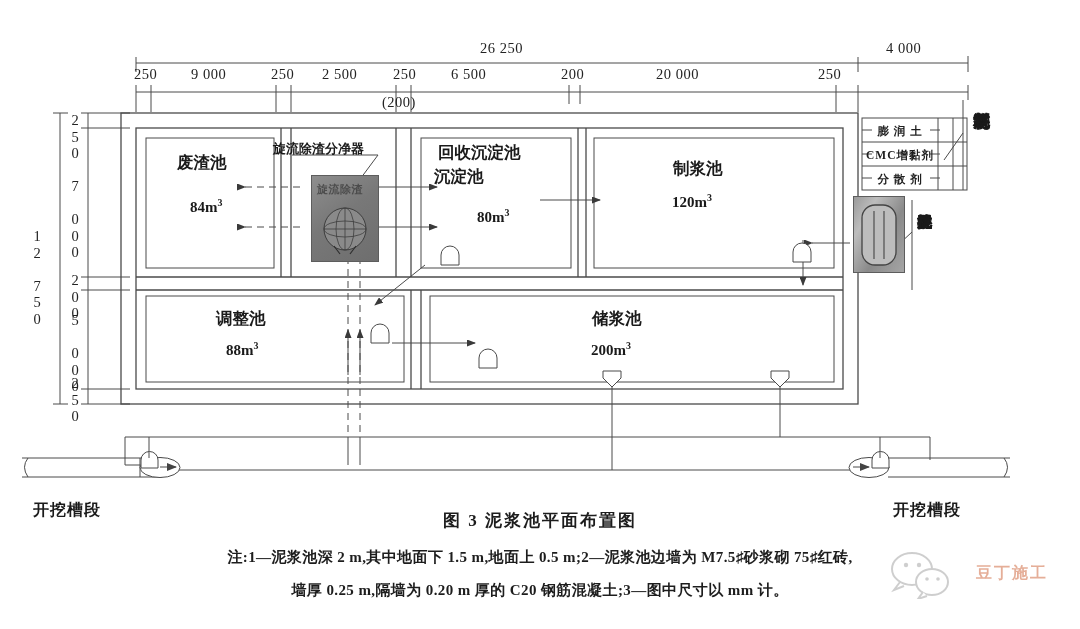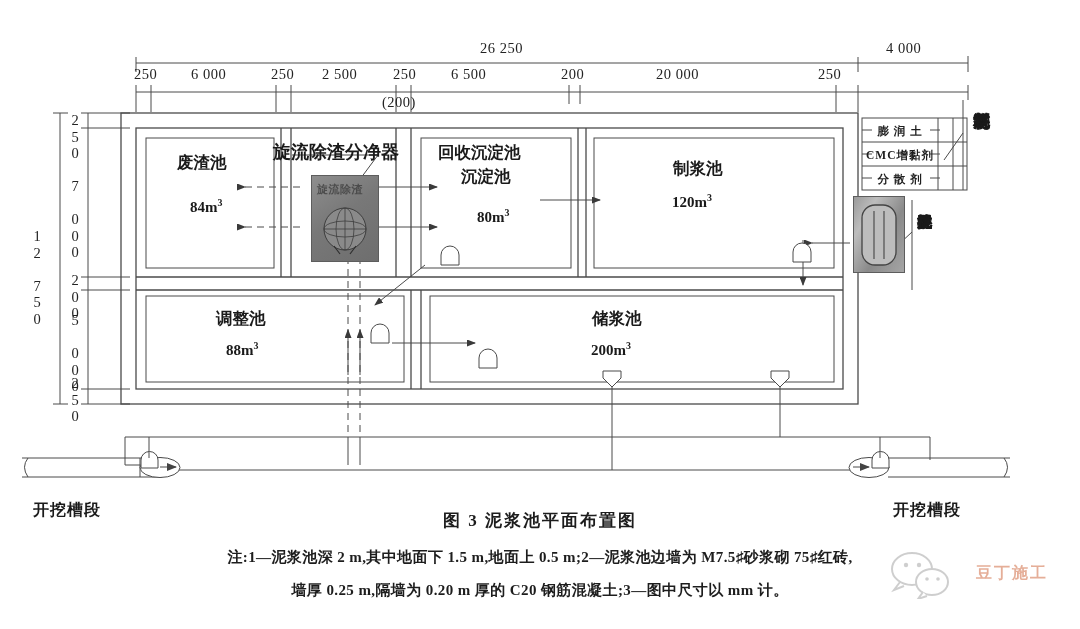--- a/index.html
+++ b/index.html
@@ -197,21 +197,21 @@
       <line x1="880" y1="437" x2="880" y2="458"></line>
       <line x1="853" y1="467" x2="869" y2="467" marker-end="url(#arwThin)"></line>
 
     </g>
   </svg>
 
   <div class="abs dimtxt" style="left:480px;top:40px;">26 250</div>
   <div class="abs dimtxt" style="left:886px;top:40px;">4 000</div>
 
   <div class="abs dimtxt" style="left:134px;top:66px;">250</div>
-  <div class="abs dimtxt" style="left:191px;top:66px;">6 000</div>
+  <div class="abs dimtxt" style="left:191px;top:66px;">9 000</div>
   <div class="abs dimtxt" style="left:271px;top:66px;">250</div>
   <div class="abs dimtxt" style="left:322px;top:66px;">2 500</div>
   <div class="abs dimtxt" style="left:393px;top:66px;">250</div>
   <div class="abs dimtxt" style="left:451px;top:66px;">6 500</div>
   <div class="abs dimtxt" style="left:561px;top:66px;">200</div>
   <div class="abs dimtxt" style="left:656px;top:66px;">20 000</div>
   <div class="abs dimtxt" style="left:818px;top:66px;">250</div>
   <div class="abs dimtxt" style="left:382px;top:94px;">(200)</div>
 
   <div class="abs dimtxt vert" style="left:28px;top:228px;">12 750</div>
@@ -220,21 +220,21 @@
   <div class="abs dimtxt vert" style="left:66px;top:272px;">200</div>
   <div class="abs dimtxt vert" style="left:66px;top:312px;">5 000</div>
   <div class="abs dimtxt vert" style="left:66px;top:375px;">250</div>
 
   <div class="abs cnlabel pooltitle" style="left:177px;top:152px;">废渣池</div>
   <div class="abs cnlabel poolvol" style="left:190px;top:197px;">
     <span>84m</span><span class="sup">3</span>
   </div>
 
   <div class="abs cnlabel pooltitle" style="left:438px;top:142px;">回收沉淀池</div>
-  <div class="abs cnlabel pooltitle" style="left:461px;top:166px;">沉淀池</div>
+  <div class="abs cnlabel pooltitle" style="left:434px;top:166px;">沉淀池</div>
   <div class="abs cnlabel poolvol" style="left:477px;top:207px;">
     <span>80m</span><span class="sup">3</span>
   </div>
 
   <div class="abs cnlabel pooltitle" style="left:673px;top:158px;">制浆池</div>
   <div class="abs cnlabel poolvol" style="left:672px;top:192px;">
     <span>120m</span><span class="sup">3</span>
   </div>
 
   <div class="abs cnlabel pooltitle" style="left:216px;top:308px;">调整池</div>
@@ -251,21 +251,21 @@
     <div class="abs devtxt" style="left:5px;top:6px;color:#3b3b3b;font-size:11px;opacity:.75;">旋流除渣</div>
     <svg width="66" height="85" style="position:absolute;left:0;top:0;">
       <circle cx="33" cy="53" r="21" fill="#8a8a8a" stroke="#3e3e3e" stroke-width="1"></circle>
       <ellipse cx="33" cy="53" rx="21" ry="8" fill="none" stroke="#3e3e3e" stroke-width="0.8"></ellipse>
       <ellipse cx="33" cy="53" rx="9" ry="21" fill="none" stroke="#3e3e3e" stroke-width="0.8"></ellipse>
       <line x1="12" y1="53" x2="54" y2="53" stroke="#3e3e3e" stroke-width="0.8"></line>
       <line x1="33" y1="32" x2="33" y2="74" stroke="#3e3e3e" stroke-width="0.8"></line>
       <path d="M22 70 l6 8 M44 70 l-6 8" stroke="#2f2f2f" stroke-width="1.2" fill="none"></path>
     </svg>
   </div>
-  <div class="abs cnlabel" style="left:273px;top:140px;font-size:18px;">旋流除渣分净器</div>
+  <div class="abs cnlabel" style="left:273px;top:140px;font-size:13px;">旋流除渣分净器</div>
 
   <div class="abs mixerblock" style="left:853px;top:196px;width:50px;height:75px;">
     <svg width="50" height="75" style="position:absolute;left:0;top:0;">
       <rect x="8" y="8" width="34" height="60" rx="13" fill="#bdbdbd" stroke="#444" stroke-width="1.3"></rect>
       <line x1="20" y1="14" x2="20" y2="62" stroke="#5f5f5f" stroke-width="1.4"></line>
       <line x1="30" y1="14" x2="30" y2="62" stroke="#5f5f5f" stroke-width="1.4"></line>
     </svg>
   </div>
 
   <div class="abs legendcell" style="left:868px;top:124px;width:64px;">膨 润 土</div>

